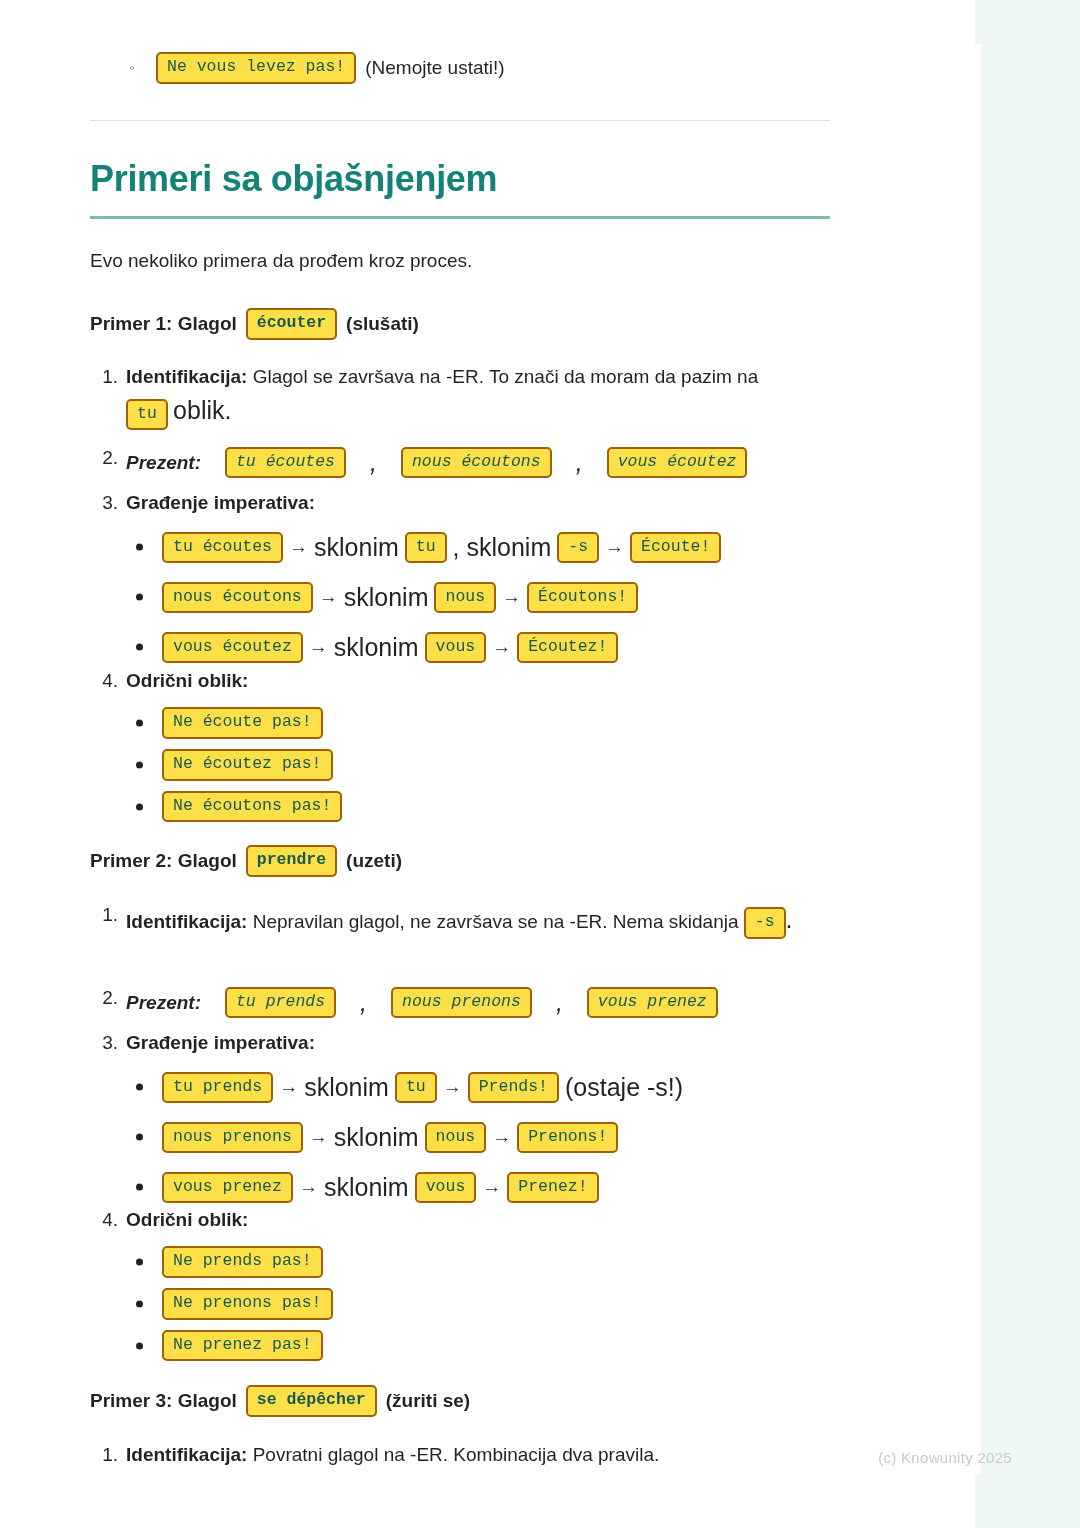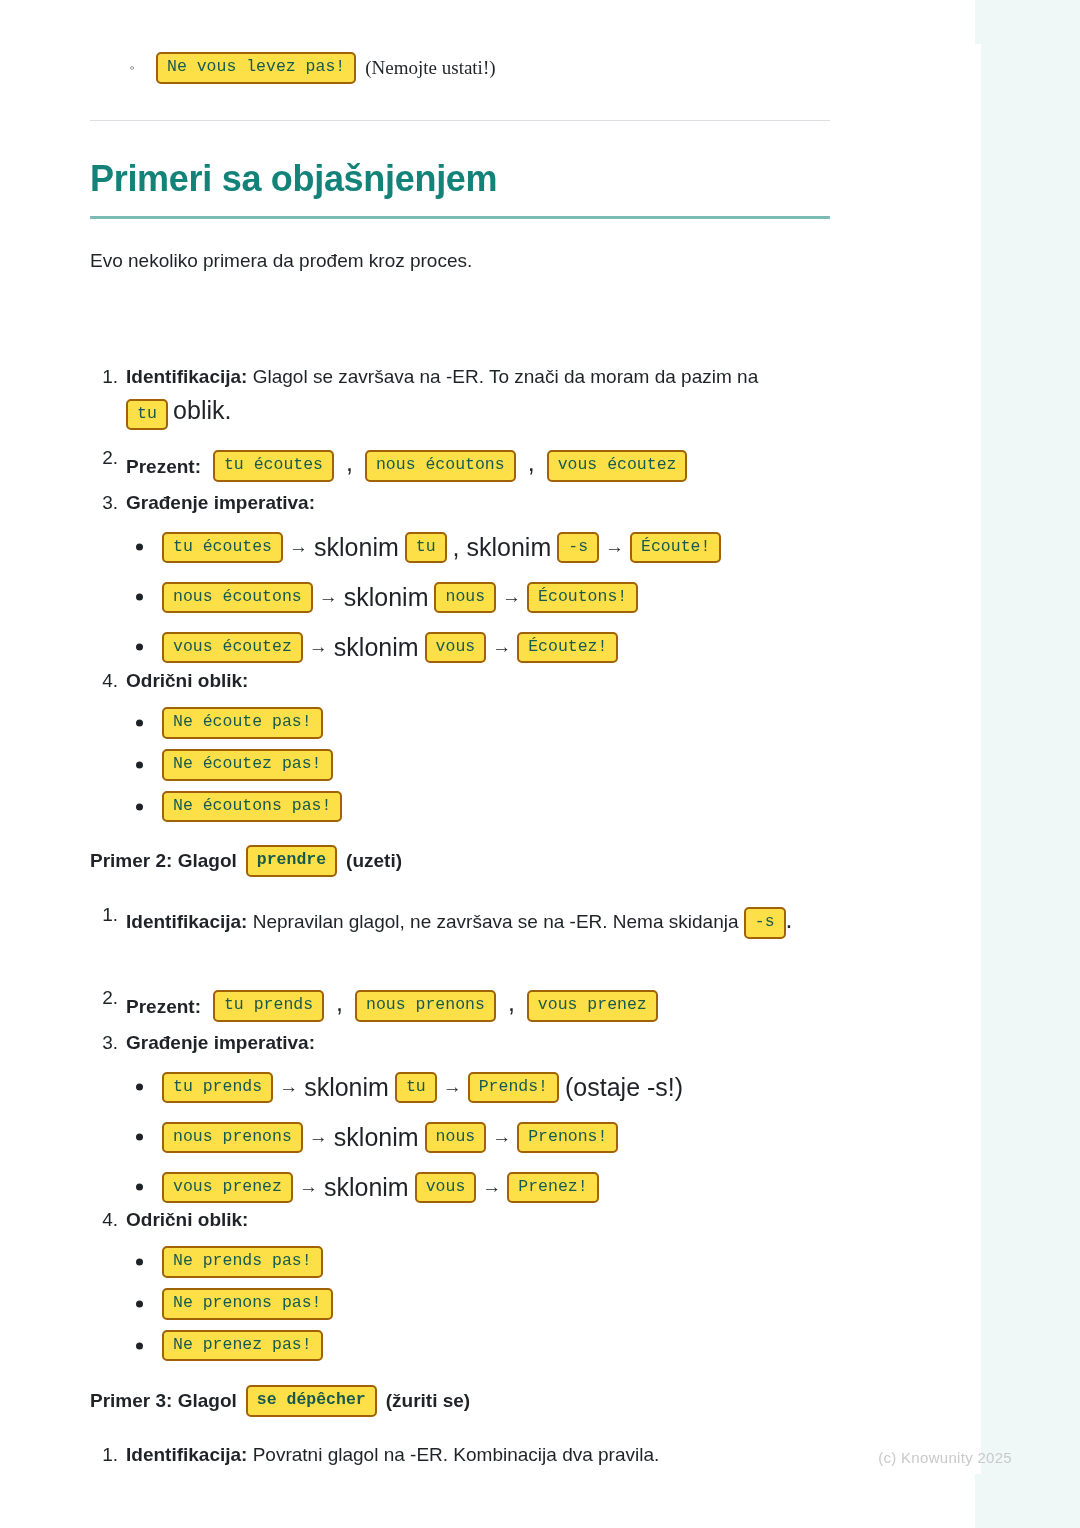--- a/index.html
+++ b/index.html
@@ -63,21 +63,20 @@
   .top-bullet-row .marker {
     font-size: 13px;
     color: #1f2328;
     width: 26px;
     display: inline-block;
   }
   .top-bullet-row .trail {
     margin-left: 9px;
     color: #1f2328;
     font-size: 19px;
-    font-family: Liberation Serif, serif;
   }
   .hr {
     position: absolute;
     left: 90px;
     top: 120px;
     width: 740px;
     height: 1px;
     background: #dcdfe3;
   }
   h1.section-title {
@@ -162,21 +161,21 @@
   .wm {
     position: absolute;
     right: 68px;
     bottom: 62px;
     font-size: 15px;
     color: #c9c9c9;
     font-family: "Liberation Sans", sans-serif;
     letter-spacing: 0.3px;
   }
   .block { position: absolute; left: 90px; width: 760px; }
-  .flowline { display: flex; align-items: flex-end; flex-wrap: wrap; gap: 12px; }
+  .flowline { display: flex; align-items: center; flex-wrap: wrap; gap: 24px; font-style: italic; }
 </style>
 </head>
 <body>
 
 <div class="page">
 
   <div class="side-strip">
     <div class="side-strip-inner"></div>
   </div>
 
@@ -186,20 +185,27 @@
     <span class="trail">(Nemojte ustati!)</span>
   </div>
 
   <div class="hr"></div>
 
   <h1 class="section-title">Primeri sa objašnjenjem</h1>
   <div class="title-rule"></div>
 
   <div class="intro">Evo nekoliko primera da prođem kroz proces.</div>
 
+  <div class="block" style="top:308px;">
+    <div class="example-head">
+      <span class="plain">Primer 1: Glagol</span>
+      <code>écouter</code>
+      <span class="plain">(slušati)</span>
+    </div>
+  </div>
 
   <div class="block" style="top:362px;">
     <div class="oli">
       <span class="num">1.</span>
       <b>Identifikacija:</b><span> Glagol se završava na -ER. To znači da moram da pazim na</span>
       <br>
       <code>tu</code>
       <span class="inline-txt">oblik.</span>
     </div>
   </div>

